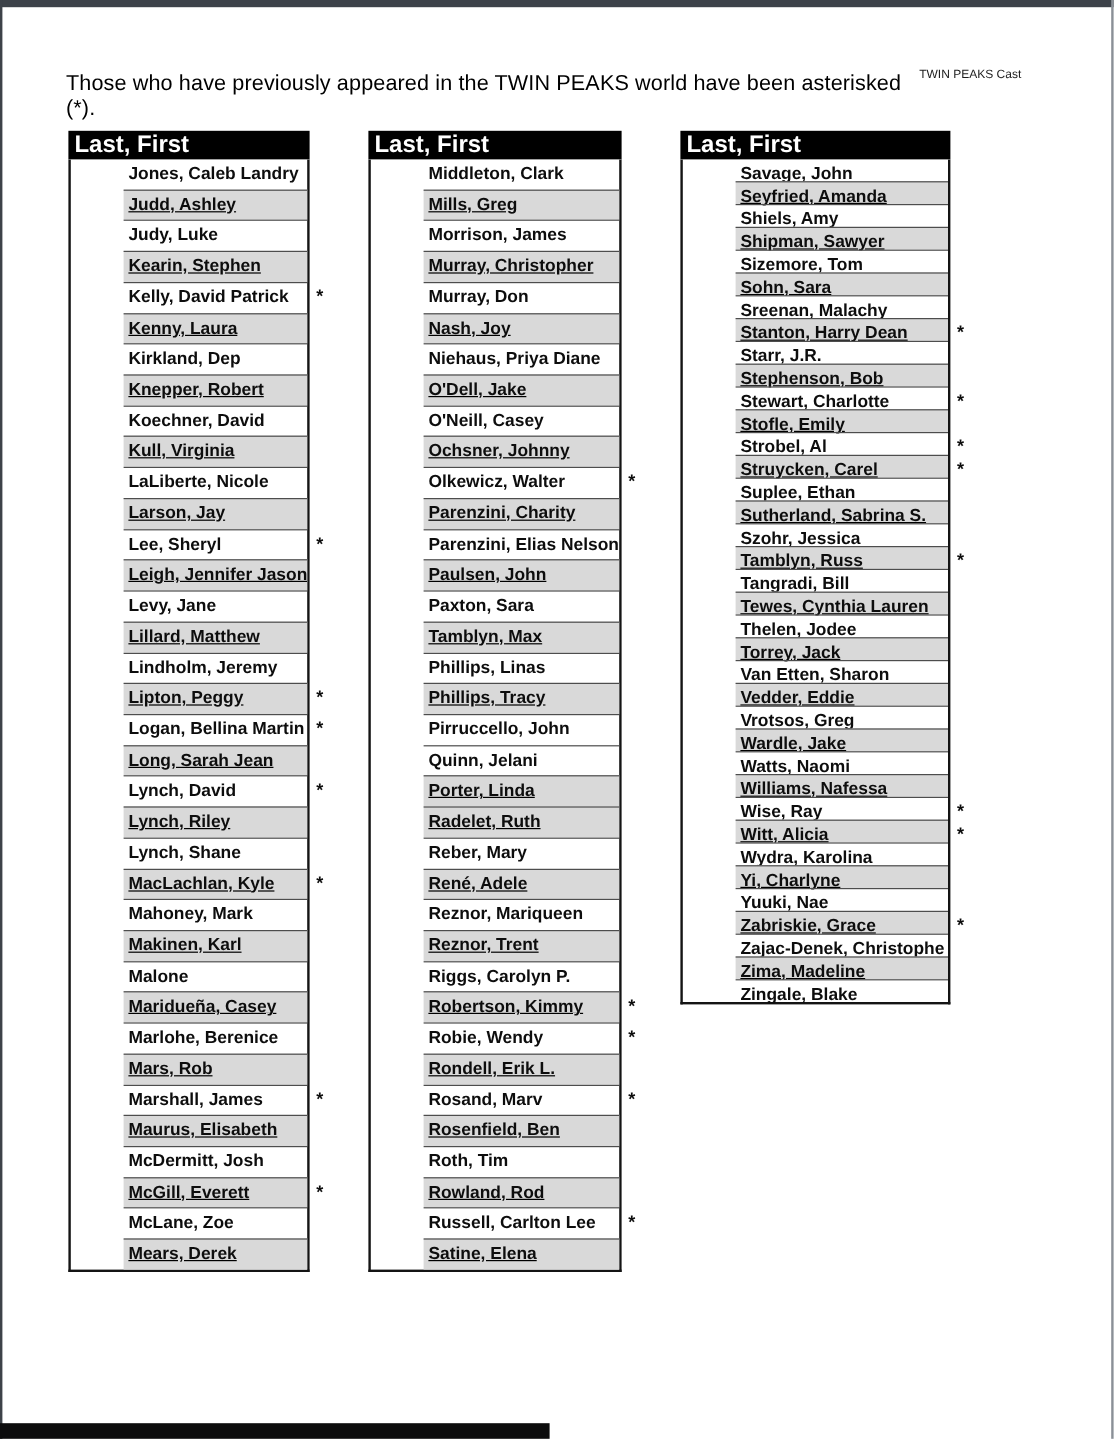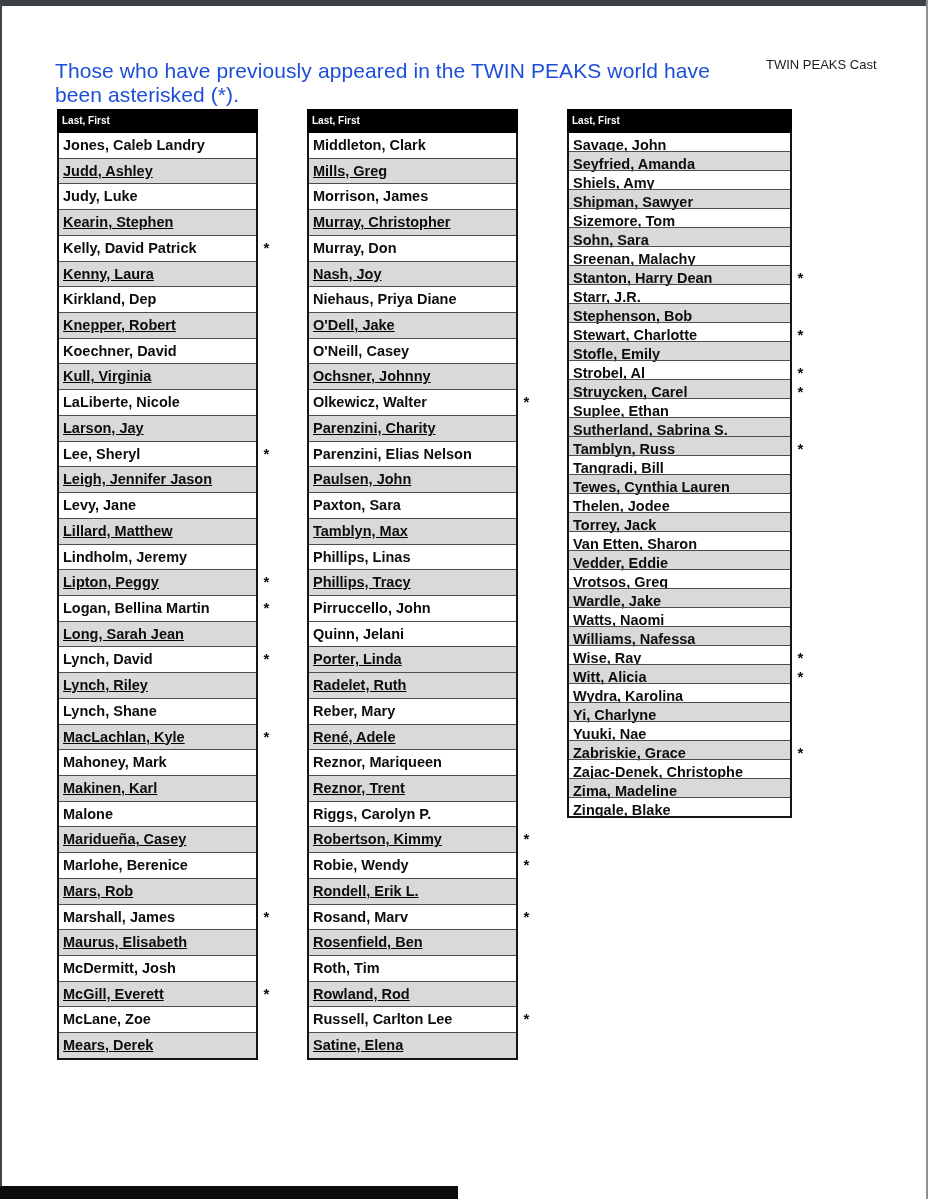--- a/index.html
+++ b/index.html
@@ -9,40 +9,40 @@
     overflow:hidden;
   }
   
   .frame-top{position:absolute;top:0;left:0;width:928px;height:6px;background:var(--frame,#3d4249);}
   .frame-left{position:absolute;top:0;left:0;width:2px;height:1199px;background:var(--frame,#3d4249);}
   .frame-right{position:absolute;top:0;right:0;width:2px;height:1199px;background:var(--frame_light,#8a9097);}
   .frame-bottom{position:absolute;bottom:0;left:0;width:458px;height:13px;background:#0c0c0d;}
 
   .note{
     position:absolute;left:55px;top:59px;width:700px;
-    font-size:21px;color:#1d4ed8;letter-spacing:.1px;
+    font-size:18px;color:#000000;letter-spacing:.1px;
   }
   .corner{
     position:absolute;left:766px;top:57px;
-    font-size:13px;color:#1c1c1c;
+    font-size:10px;color:#1c1c1c;
   }
 
   .cast-table{position:absolute;top:109px;}
   #t1{left:57px;width:201px;}
   #t2{left:307px;width:211px;}
   #t3{left:567px;width:225px;}
 
   .header{
     box-sizing:border-box;width:100%;height:24px;line-height:24px;
     background:var(--header_bg,#000000);color:var(--header_fg,#ffffff);
-    font-weight:bold;font-size:10px;padding-left:5px;
+    font-weight:bold;font-size:20px;padding-left:5px;
   }
   .rows{
     box-sizing:border-box;width:100%;
-    border:2px solid #141414;border-top:none;background:#ffffff;
+    border:2px solid #141414;border-top:none;background:#ffffff;padding-left:44px;
   }
   .row{height:24.72px;position:relative;}
   #t3 .row{height:18px;}
   .row + .row{border-top:1px solid #4d4d4d;}
   .row.alt{background:var(--row_alt,#d9d9d9);text-decoration:underline;}
   .cell{
     padding-left:4px;font-weight:bold;font-size:14.5px;color:#0d0d0d;
     line-height:24.72px;white-space:nowrap;overflow:hidden;
   }
   #t3 .cell{line-height:24.4px;}
@@ -422,20 +422,24 @@
         <div class="star">*</div>
       </div>
       <div class="row">
         <div class="cell">Suplee, Ethan</div>
         <div class="star"></div>
       </div>
       <div class="row alt">
         <div class="cell">Sutherland, Sabrina S.</div>
         <div class="star"></div>
       </div>
+      <div class="row">
+        <div class="cell">Szohr, Jessica</div>
+        <div class="star"></div>
+      </div>
       <div class="row alt">
         <div class="cell">Tamblyn, Russ</div>
         <div class="star">*</div>
       </div>
       <div class="row">
         <div class="cell">Tangradi, Bill</div>
         <div class="star"></div>
       </div>
       <div class="row alt">
         <div class="cell">Tewes, Cynthia Lauren</div>

